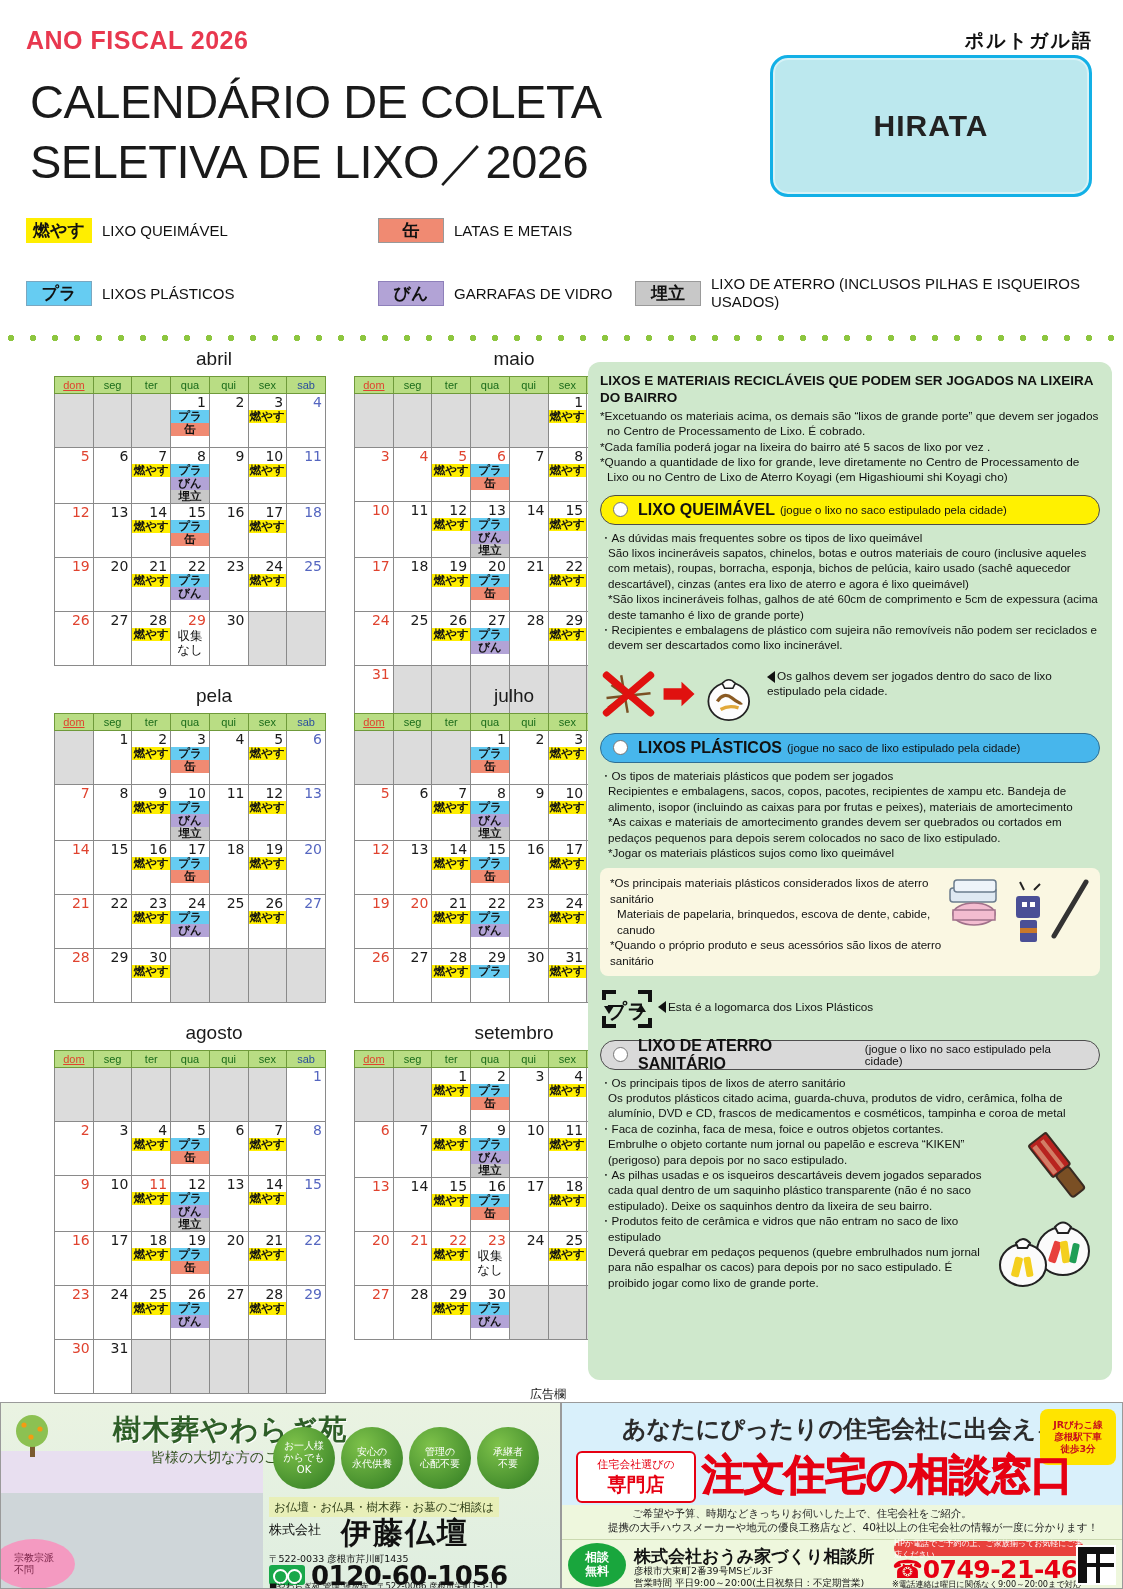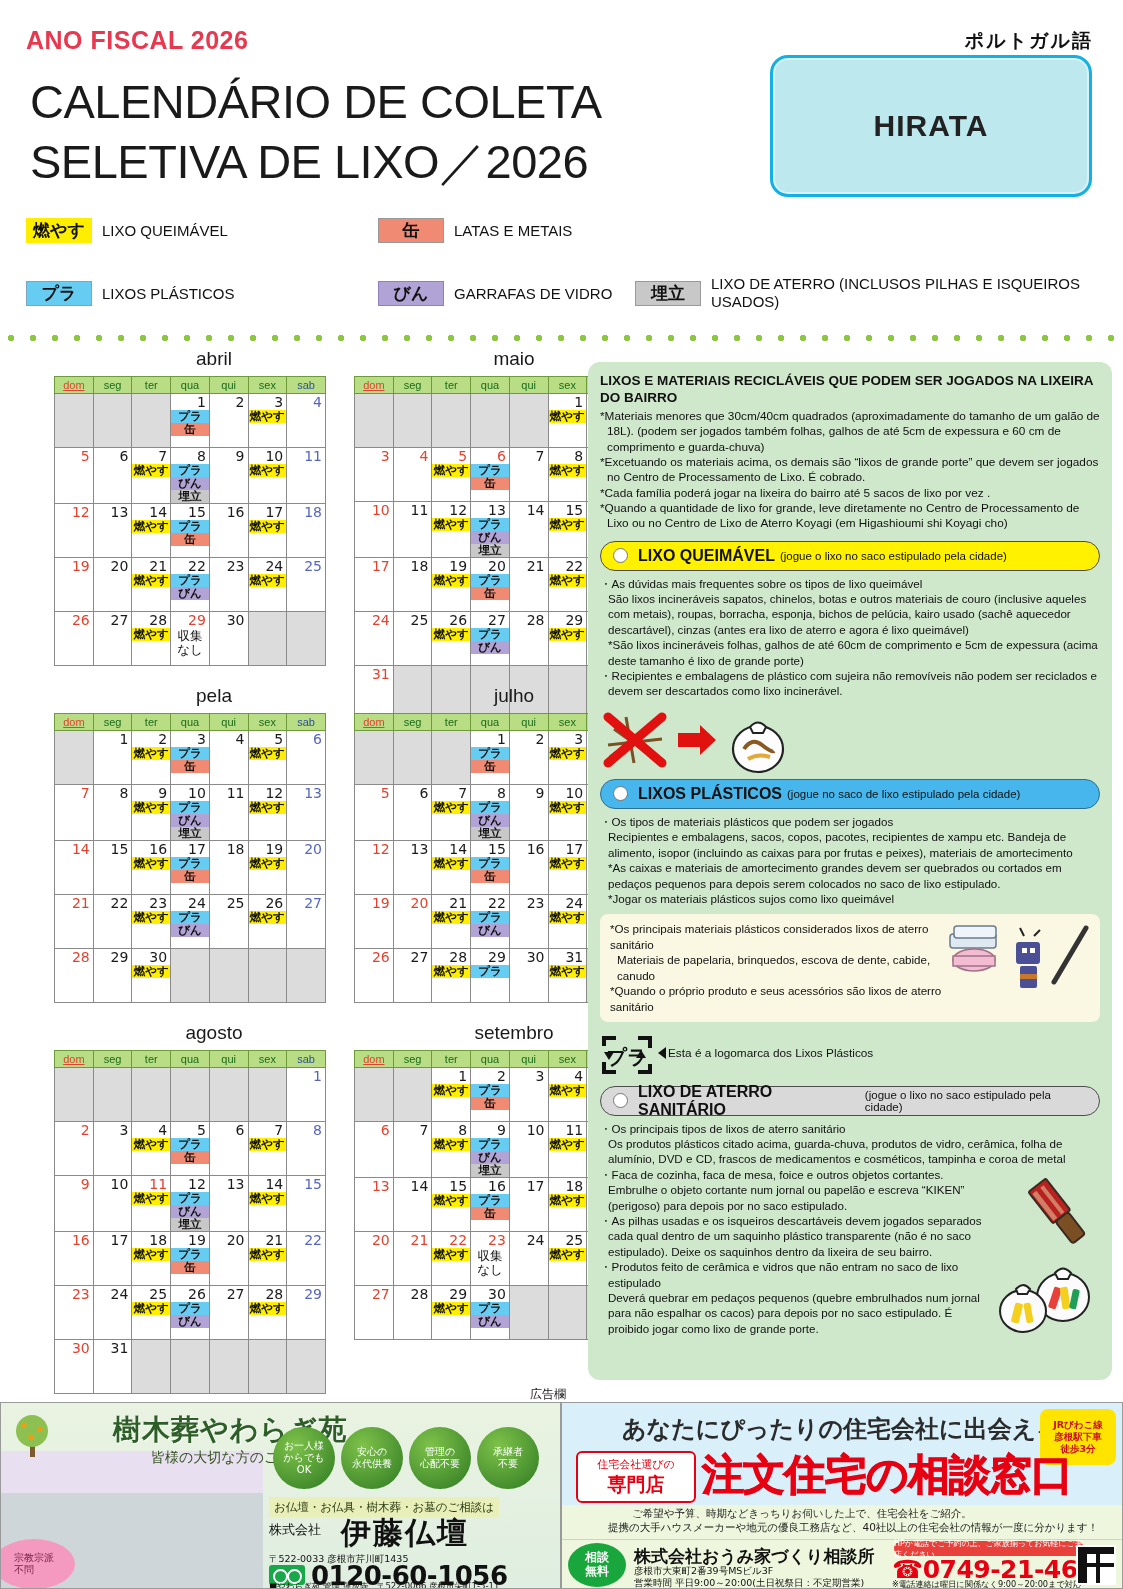--- a/index.html
+++ b/index.html
@@ -1150,21 +1150,20 @@
           </tr>
         </tbody>
       </table>
     </div>
   </div>
 
 <div id="info-panel">
 
   <div id="info-head-title">LIXOS E MATERIAIS RECICLÁVEIS QUE PODEM SER JOGADOS NA LIXEIRA DO BAIRRO</div>
   <ul id="info-head-list">
-    <li>*Materiais menores que 30cm/40cm quadrados (aproximadamente do tamanho de um galão de 18L). (podem ser jogados também folhas, galhos de até 5cm de expessura e 60 cm de comprimento e guarda-chuva)</li>
     <li>*Excetuando os materiais acima, os demais são “lixos de grande porte” que devem ser jogados no Centro de Processamento de Lixo. É cobrado.</li>
     <li>*Cada família poderá jogar na lixeira do bairro até 5 sacos de lixo por vez .</li>
     <li>*Quando a quantidade de lixo for grande, leve diretamente no Centro de Processamento de Lixo ou no Centro de Lixo de Aterro Koyagi (em Higashioumi shi Koyagi cho)</li>
   </ul>
 
   <div class="sec">
     <div class="sec-banner banner-yellow">
       <span class="banner-dot"></span>
       <span class="banner-title">LIXO QUEIMÁVEL</span>
       <span class="banner-sub">(jogue o lixo no saco estipulado pela cidade)</span>
@@ -1182,20 +1181,21 @@
             <line x1="14" y1="24" x2="56" y2="54"></line>
               <line x1="26" y1="12" x2="34" y2="58"></line>
           </g>
           <path d="M8 12 L62 58 M62 12 L8 58" stroke="#e0110f" stroke-width="9" stroke-linecap="round"></path>
           <path d="M78 28 h22 v-8 l16 15 -16 15 v-8 h-22 z" fill="#e0110f"></path>
           <ellipse cx="158" cy="44" rx="25" ry="23" fill="#fdfdfd" stroke="#222" stroke-width="2.2"></ellipse>
           <path d="M150 22 q8 -9 16 0 l-3 6 h-10 z" fill="#fdfdfd" stroke="#222" stroke-width="2"></path>
           <path d="M144 44 q8 -12 18 -4 t12 6" stroke="#8a5a22" stroke-width="4" fill="none"></path>
           <path d="M148 54 q10 -6 22 -2" stroke="#e2a93a" stroke-width="4" fill="none"></path>
         </svg>
+        <span class="caption"><span class="tri-left"></span><span>Os galhos devem ser jogados dentro do saco de lixo estipulado pela cidade.</span></span>
       </div>
     </div>
   </div>
 
   <div class="sec" style="margin-top:4px;">
     <div class="sec-banner banner-blue">
       <span class="banner-dot"></span>
       <span class="banner-title">LIXOS PLÁSTICOS</span>
       <span class="banner-sub">(jogue no saco de lixo estipulado pela cidade)</span>
     </div>

